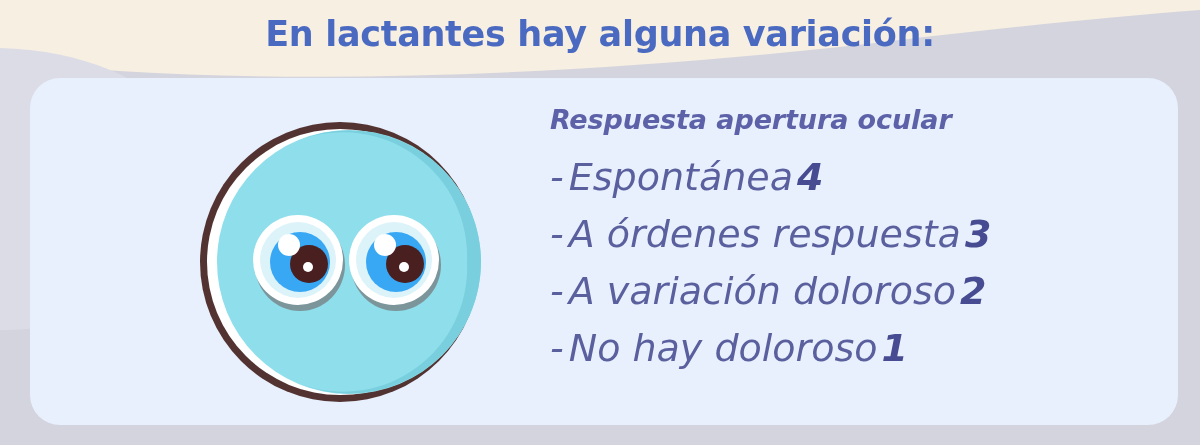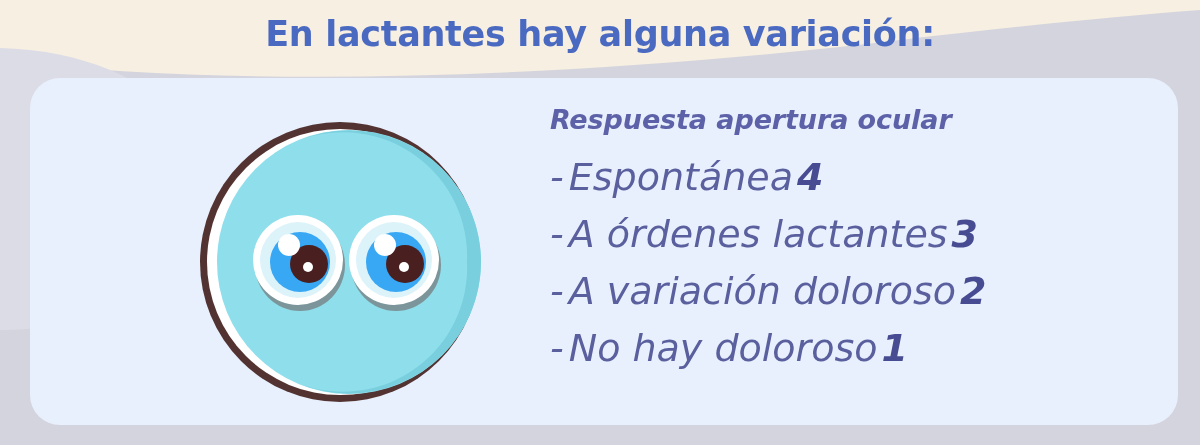--- a/index.html
+++ b/index.html
@@ -155,21 +155,21 @@
     </div>
 
     <div class="text-col">
       <div class="answer-heading">Respuesta apertura ocular</div>
 
       <ul class="answer-list">
         <li class="answer-item">
           <span class="dash">-</span><span>Espontánea</span><span class="score">4</span>
         </li>
         <li class="answer-item">
-          <span class="dash">-</span><span>A órdenes lactantes</span><span class="score">3</span>
+          <span class="dash">-</span><span>A órdenes respuesta</span><span class="score">3</span>
         </li>
         <li class="answer-item">
           <span class="dash">-</span><span>A variación doloroso</span><span class="score">2</span>
         </li>
         <li class="answer-item">
           <span class="dash">-</span><span>No hay doloroso</span><span class="score">1</span>
         </li>
       </ul>
     </div>
 

